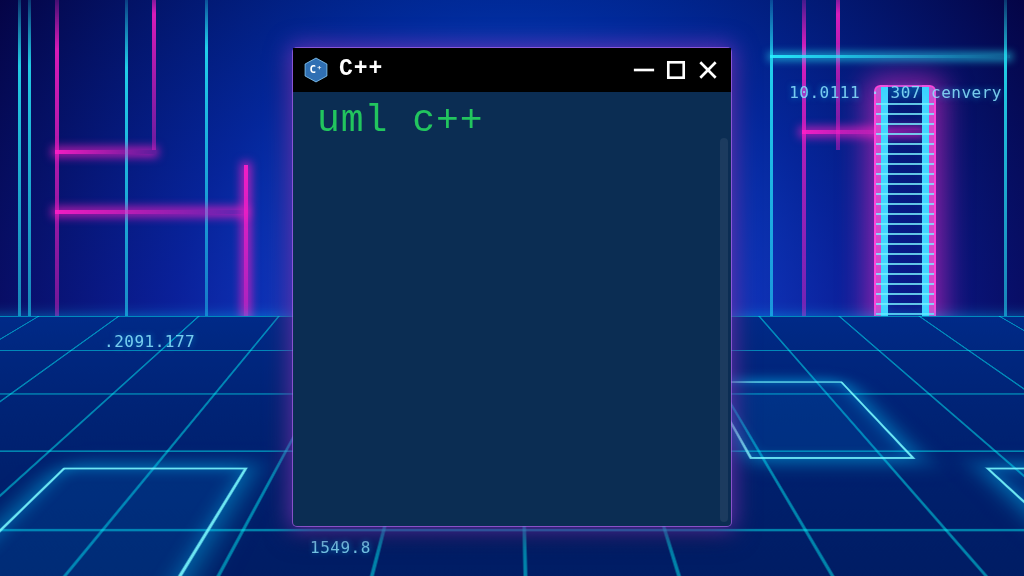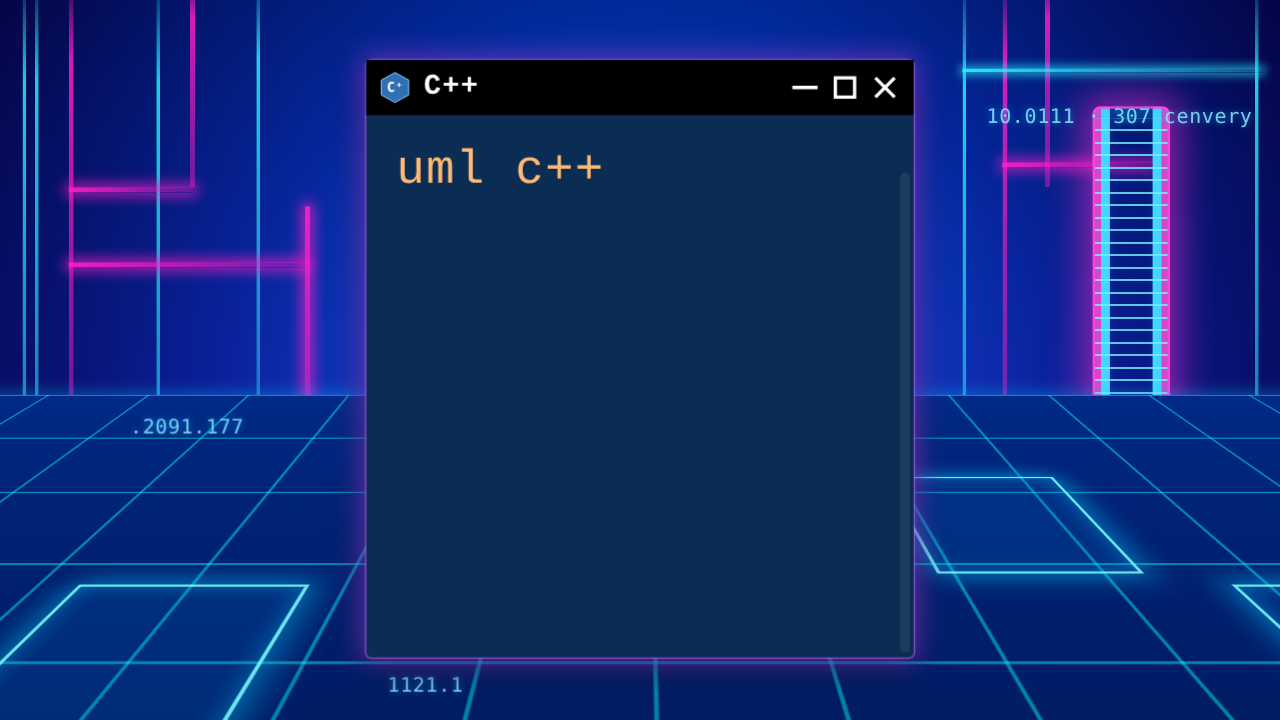--- a/index.html
+++ b/index.html
@@ -67,23 +67,23 @@
   }
   .cpp-hex{width:26px;height:26px;position:relative;flex:0 0 26px}
   .cpp-hex svg{width:100%;height:100%}
   .title{font:700 23px/1 "Consolas","Courier New",monospace;letter-spacing:1px}
   .spacer{flex:1}
   .ctrl{width:22px;height:22px;display:flex;align-items:center;justify-content:center;color:#fff;cursor:pointer}
   .ctrl svg{stroke:#fff;stroke-width:2.4;fill:none}
   .min svg line{stroke-linecap:square}
 
   .body{
-    position:absolute;inset:44px 0 0 0;padding:22px 24px;
+    position:absolute;inset:44px 0 0 0;padding:6px 24px;
     font:400 38px/1.2 "Consolas","Liberation Mono","Courier New",monospace;
-    color:#fdba74;letter-spacing:1px;
+    color:#22c55e;letter-spacing:1px;
   }
   .body .scroll{position:absolute;right:3px;top:46px;bottom:4px;width:8px;background:rgba(255,255,255,.07);border-radius:4px}
 </style>
 </head>
 <body>
 
 <div class="line cyan fade-top" style="left:18px;top:-20px;width:3px;height:430px"></div>
 <div class="line cyan fade-top" style="left:28px;top:-20px;width:3px;height:430px"></div>
 <div class="line mag  fade-top" style="left:55px;top:-20px;width:4px;height:350px"></div>
 <div class="line cyan fade-top" style="left:125px;top:-20px;width:3px;height:440px"></div>
@@ -107,21 +107,21 @@
   </div>
 
 <div class="floor">
   <div class="tile t2"></div>
     <div class="tile t3"></div>
     <div class="tile t4"></div>
 </div>
 
 <span class="hud" style="right:22px;top:85px">10.0111 · 307  cenvery</span>
 <span class="hud" style="left:104px;top:334px">.2091.177</span>
-<span class="hud" style="left:310px;top:540px">1121.1</span>
+<span class="hud" style="left:310px;top:540px">1549.8</span>
 
 <div class="window">
   <div class="titlebar">
     <span class="cpp-hex">
       <svg viewBox="0 0 100 100">
         <polygon points="50,4 92,27 92,73 50,96 8,73 8,27" fill="#2f6fb3" stroke="#8fd3ff" stroke-width="3"></polygon>
         <text x="50" y="63" text-anchor="middle" font-size="42" font-family="Consolas,monospace" fill="#fff" font-weight="700">C⁺</text>
       </svg>
     </span>
     <span class="title">C++</span>

